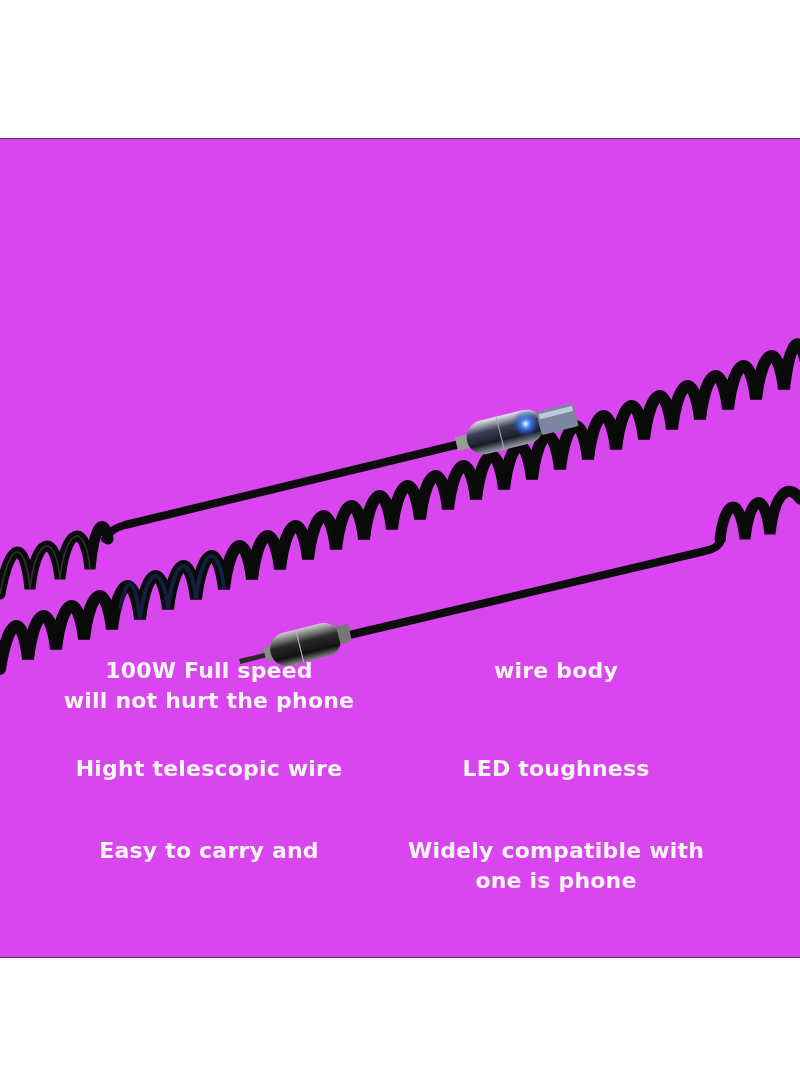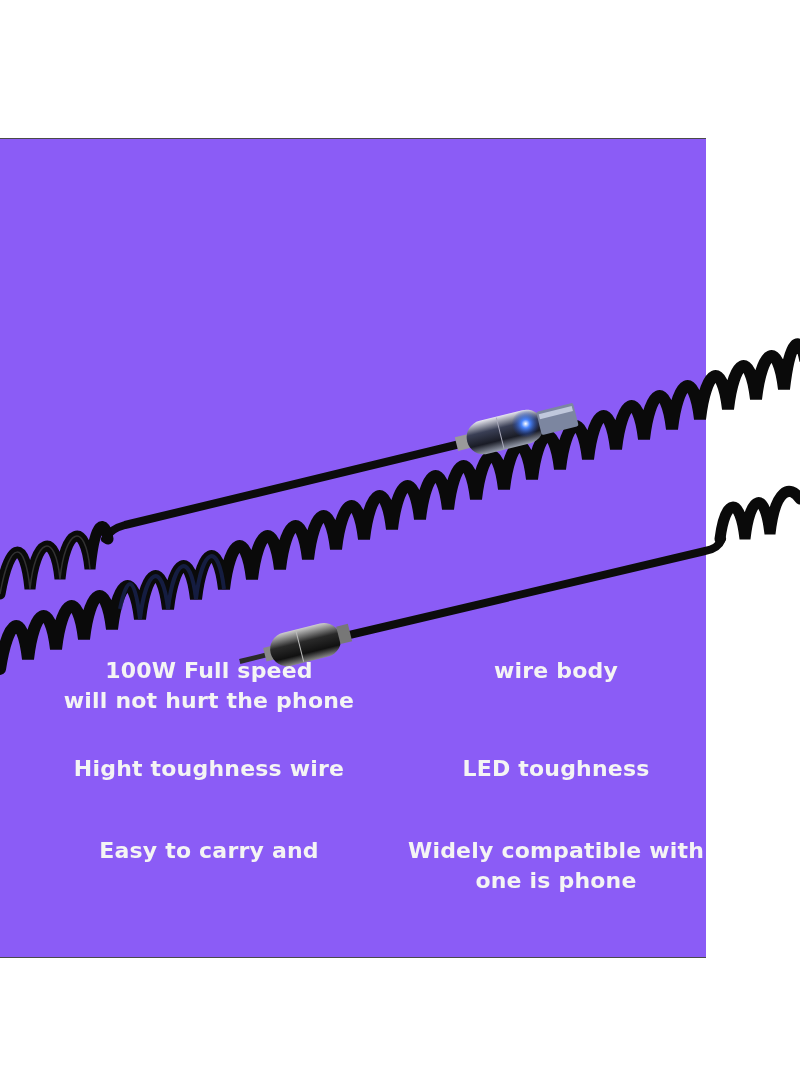--- a/index.html
+++ b/index.html
@@ -2,22 +2,22 @@
 <html><head>
   <meta charset="utf-8">
   <style>
     html, body { margin: 0; padding: 0; }
     body {
       width: 800px; height: 1091px; background: #ffffff;
       position: relative; overflow: hidden;
       font-family: "DejaVu Sans", "Liberation Sans", sans-serif;
     }
     .panel {
-      position: absolute; left: 0; top: 138px; width: 706px; height: 820px;
-      background: #8b5cf6;
+      position: absolute; left: 0; top: 138px; width: 800px; height: 820px;
+      background: #d946ef;
       border-top: 1px solid #4a4a4a;
       border-bottom: 1px solid #4a4a4a;
       box-sizing: border-box;
     }
     .product {
       position: absolute; left: 0; top: 120px; width: 800px; height: 430px;
     }
     .features {
       position: absolute; left: 0; top: 517px; width: 800px;
     }
@@ -116,21 +116,21 @@
 
   <div class="features">
     <div class="feature col-left" style="top:0px;">
       <span>100W Full speed</span>
       <span>will not hurt the phone</span>
     </div>
     <div class="feature col-right" style="top:0px;">
       <span>wire body</span>
     </div>
     <div class="feature col-left" style="top:98px;">
-      <span>Hight toughness wire</span>
+      <span>Hight telescopic wire</span>
     </div>
     <div class="feature col-right" style="top:98px;">
       <span>LED toughness</span>
     </div>
     <div class="feature col-left" style="top:180px;text-align:center;">
       <span>Easy to carry and</span>
     </div>
     <div class="feature col-right" style="top:180px;">
       <span>Widely compatible with</span>
       <span>one is phone</span>

